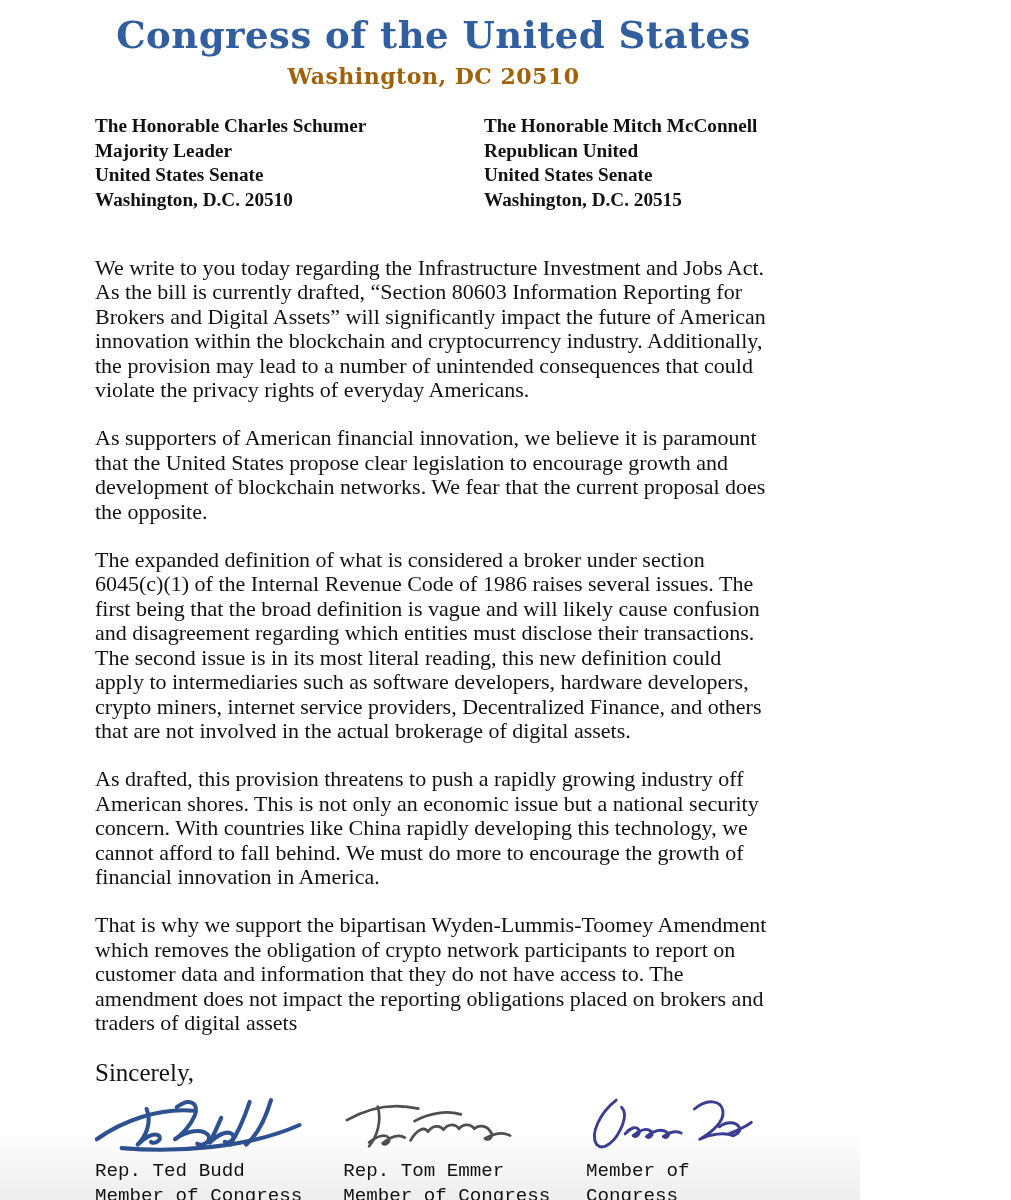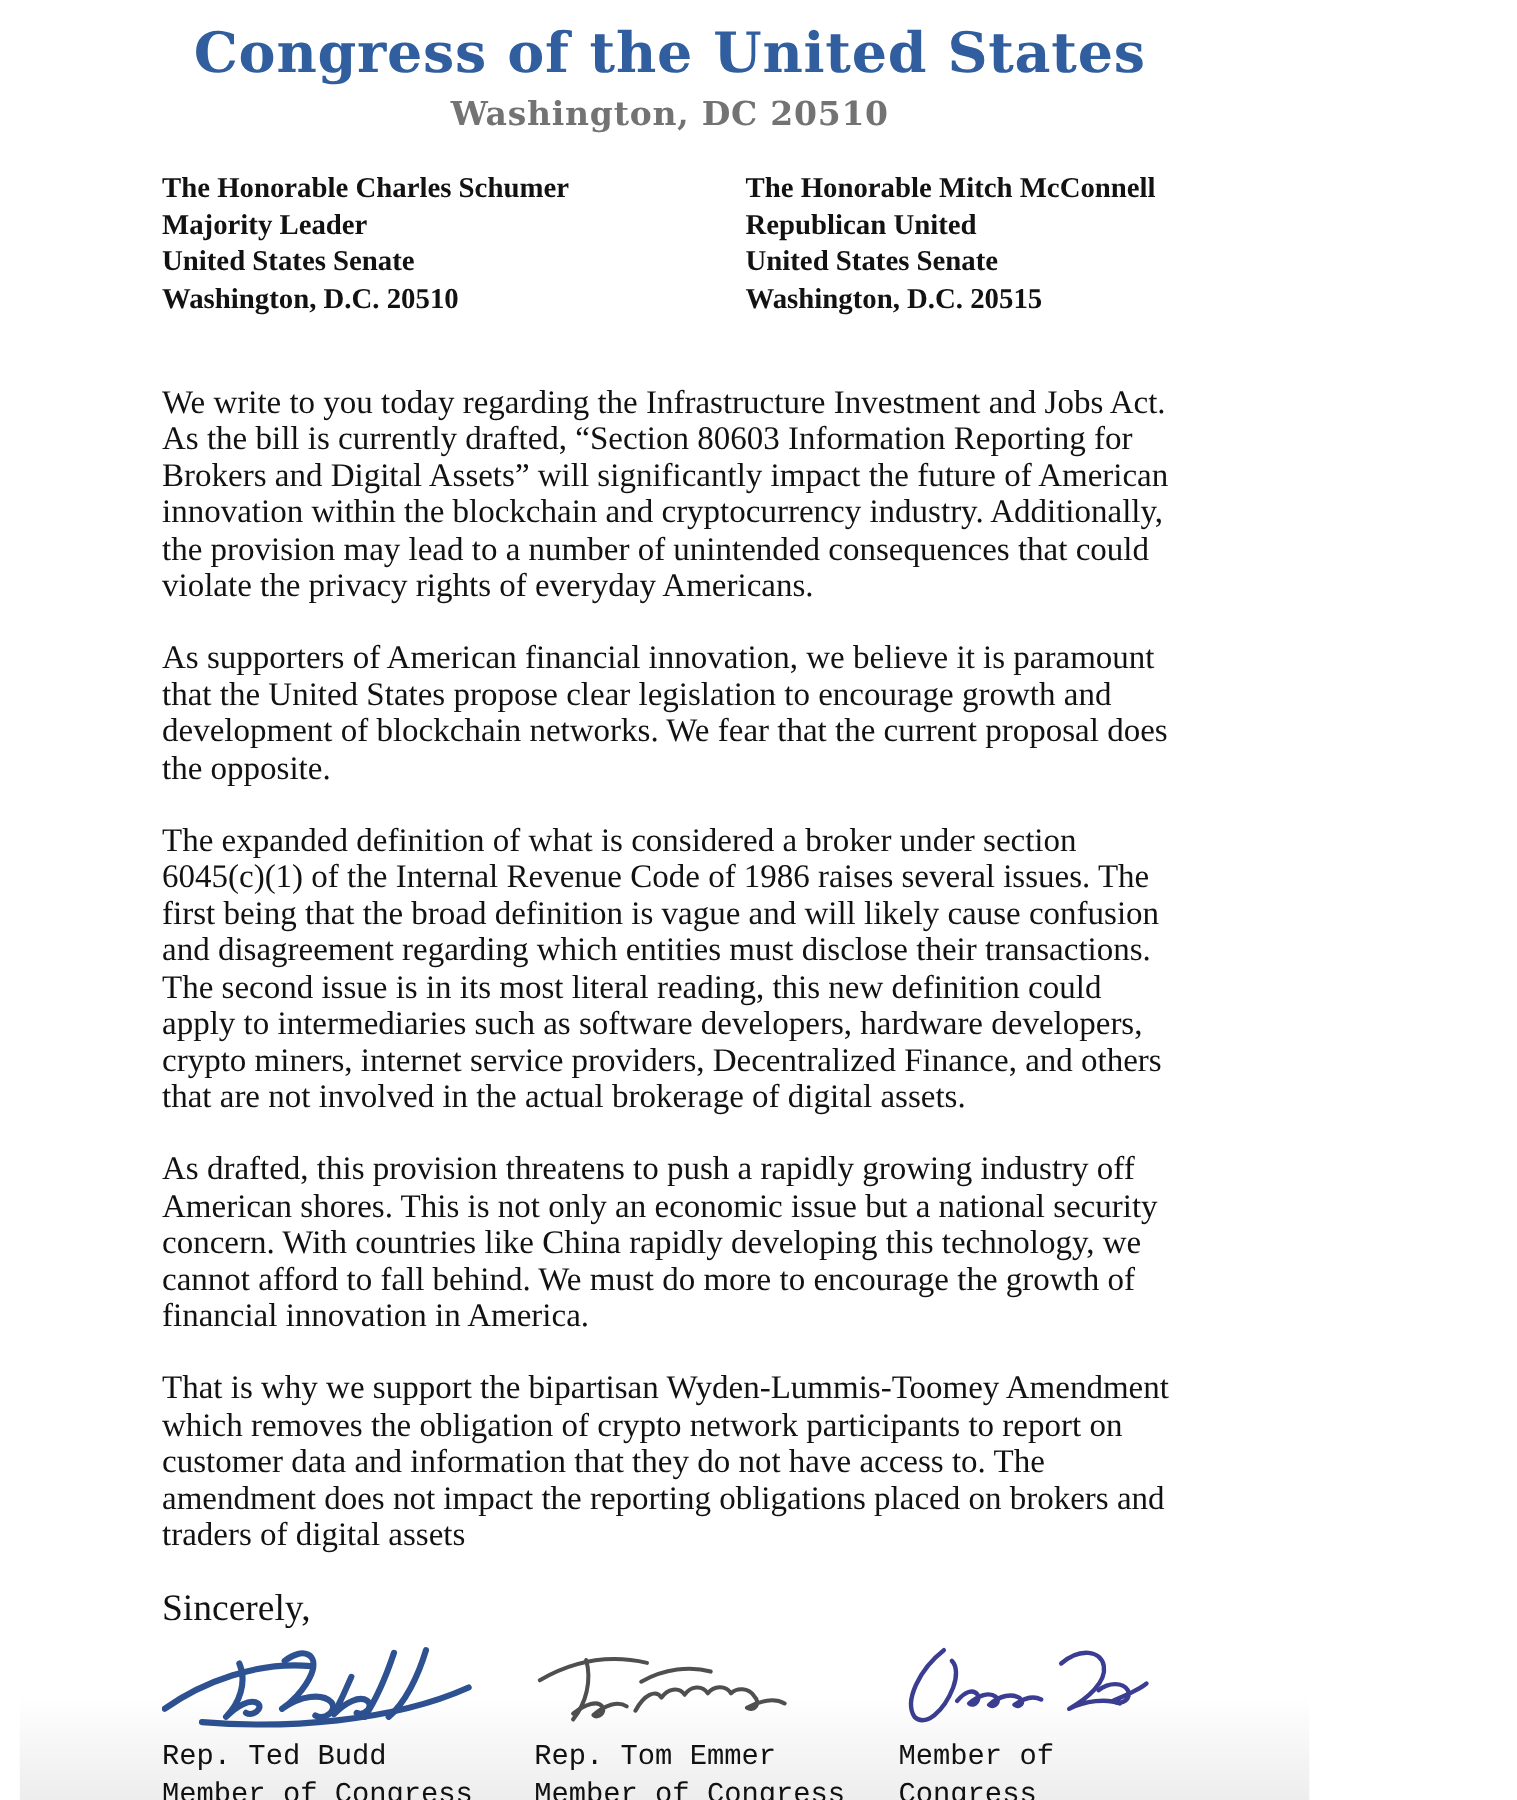--- a/index.html
+++ b/index.html
@@ -3,21 +3,20 @@
 <meta charset="utf-8">
 <style>
   html,body{margin:0;padding:0;background:#ffffff;}
   .page{
     position:relative;
     width:860px;height:1200px;
     background:#ffffff;
     overflow:hidden;
     font-family:"Liberation Serif", serif;
     color:#121212;
-    margin-left:13px;
   }
   .page::after{
     content:"";
     position:absolute;left:0;right:0;bottom:0;height:70px;
     background:linear-gradient(180deg, rgba(0,0,0,0) 0%, rgba(0,0,0,0.07) 100%);
     pointer-events:none;
   }
   .letter{padding:12px 88px 0 95px;}
 
   .masthead{text-align:center;}
@@ -27,21 +26,21 @@
     font-size:37px;
     line-height:46px;
     color:#305e9e;
     letter-spacing:0.5px;
   }
   .masthead-sub{
     font-family:"DejaVu Serif", serif;
     font-weight:700;
     font-size:22px;
     line-height:28px;
-    color:#737373;
+    color:#a16207;
     margin-top:4px;
     letter-spacing:0.5px;
   }
 
   .date-line{
     text-align:center;
     font-size:19.2px;
     margin-top:28px;
   }
 

